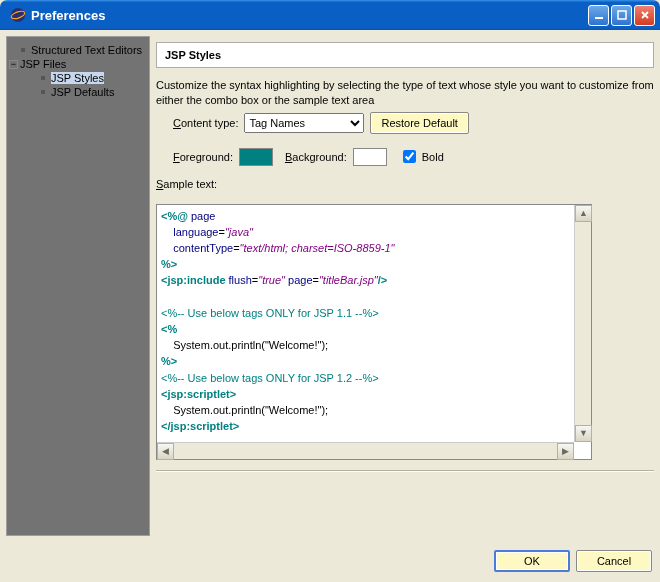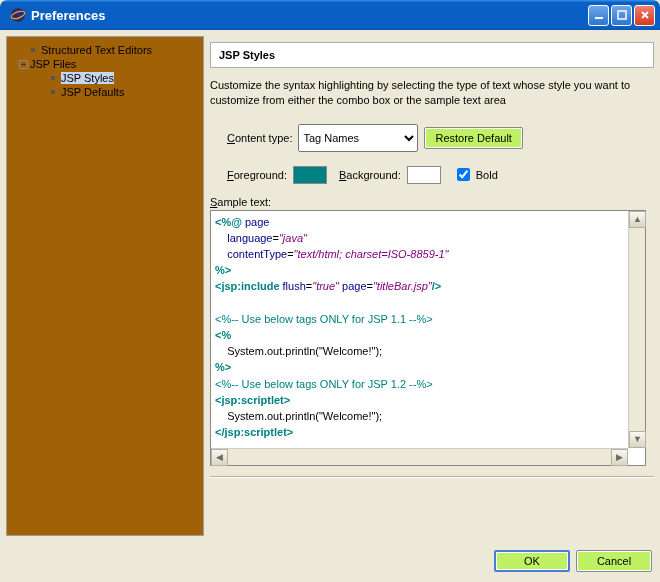--- a/index.html
+++ b/index.html
@@ -9,40 +9,40 @@
 .titlebar { height: 30px; background: linear-gradient(to bottom, #3a92e8 0%, #0a5fc4 8%, #0a5fc4 92%, #0953b0 100%); display: flex; align-items: center; padding: 0 5px; border-top-left-radius: 7px; border-top-right-radius: 7px; }
 .titlebar .app-icon { width: 16px; height: 16px; margin: 0 5px; }
 .titlebar .title { color: #fff; font-weight: bold; font-size: 13px; flex: 1; }
 .winbtns { display: flex; gap: 2px; }
 .winbtn { width: 21px; height: 21px; border-radius: 3px; border: 1px solid #fff; display: flex; align-items: center; justify-content: center; font-weight: bold; color: #fff; }
 .winbtn.min, .winbtn.max { background: linear-gradient(#6da8e8, #2c74d0); }
 .winbtn.close { background: linear-gradient(#f08070, #d43a1f); }
 
 
 .window-body { display: flex; height: 512px; padding: 6px; gap: 6px; }
-.tree { width: 198px; background: #a16207; border: 1px solid #9e9e9e; padding: 6px 12px; }
+.tree { width: 144px; background: #737373; border: 1px solid #9e9e9e; padding: 6px 2px; }
 .tree-row { padding: 1px 0; display: flex; align-items: center; gap: 2px; white-space: nowrap; }
 .tree-toggle { width: 9px; height: 9px; border: 1px solid #888; display: inline-flex; align-items: center; justify-content: center; font-size: 9px; line-height: 1; cursor: pointer; }
 .tree .indent1 { padding-left: 12px; }
 .tree .indent2 { padding-left: 32px; }
 .tree .selected > span.lbl { background: #c7d7ee; }
 
 .rightpane { flex: 1; display: flex; flex-direction: column; }
 .header-box { border: 1px solid #adadad; background: #fff; padding: 6px 8px; margin: 6px 0 10px; font-weight: bold; }
-.desc { margin-bottom: 12px; line-height: 1.35; }
+.desc { margin-bottom: 0; line-height: 1.35; }
 .row { display: flex; align-items: center; gap: 6px; margin: 4px 17px; }
 .row label u { text-decoration: underline; }
-select { font: inherit; height: 28px; width: 120px; }
-button.std { font: inherit; height: 22px; padding: 0 10px; border: 1px solid #888; background: #bef264; border-radius: 2px; box-shadow: inset 0 0 0 1px #fff; }
+select { font: inherit; height: 20px; width: 120px; }
+button.std { font: inherit; height: 22px; padding: 0 10px; border: 1px solid #888; background: #fef9c3; border-radius: 2px; box-shadow: inset 0 0 0 1px #fff; }
 .swatch { width: 34px; height: 18px; border: 1px solid #888; display: inline-block; }
 .fg-swatch { background: #008080; }
 .bg-swatch { background: #ffffff; }
 input[type=checkbox] { width: 13px; height: 13px; }
 
-.sample-label { margin-top: 8px; margin-bottom: 2px; }
+.sample-label { margin-top: 8px; margin-bottom: 14px; }
 .sample-wrap { position: relative; border: 1px solid #888; background: #fff; width: 436px; height: 256px; }
 .sample { position: absolute; inset: 0 17px 17px 0; padding: 4px; font-family: "Courier New", monospace; font-size: 12px; line-height: 1.35; overflow: hidden; white-space: pre; }
 .vscroll { position: absolute; top: 0; right: 0; bottom: 17px; width: 17px; background: #ece9d8; border-left: 1px solid #ccc; }
 .hscroll { position: absolute; left: 0; right: 17px; bottom: 0; height: 17px; background: #ece9d8; border-top: 1px solid #ccc; }
 .scroll-arrow { width: 17px; height: 17px; background: linear-gradient(#f7f7f3, #d9d5c5); border: 1px solid #b5b19e; display: flex; align-items: center; justify-content: center; font-size: 9px; color: #6b6b5b; }
 .vscroll .sa-bottom { position: absolute; bottom: 0; }
 .hscroll .sa-right { position: absolute; right: 0; top: 0; }
 
 .c-teal { color: #008080; }
 .c-navy { color: #000080; }

